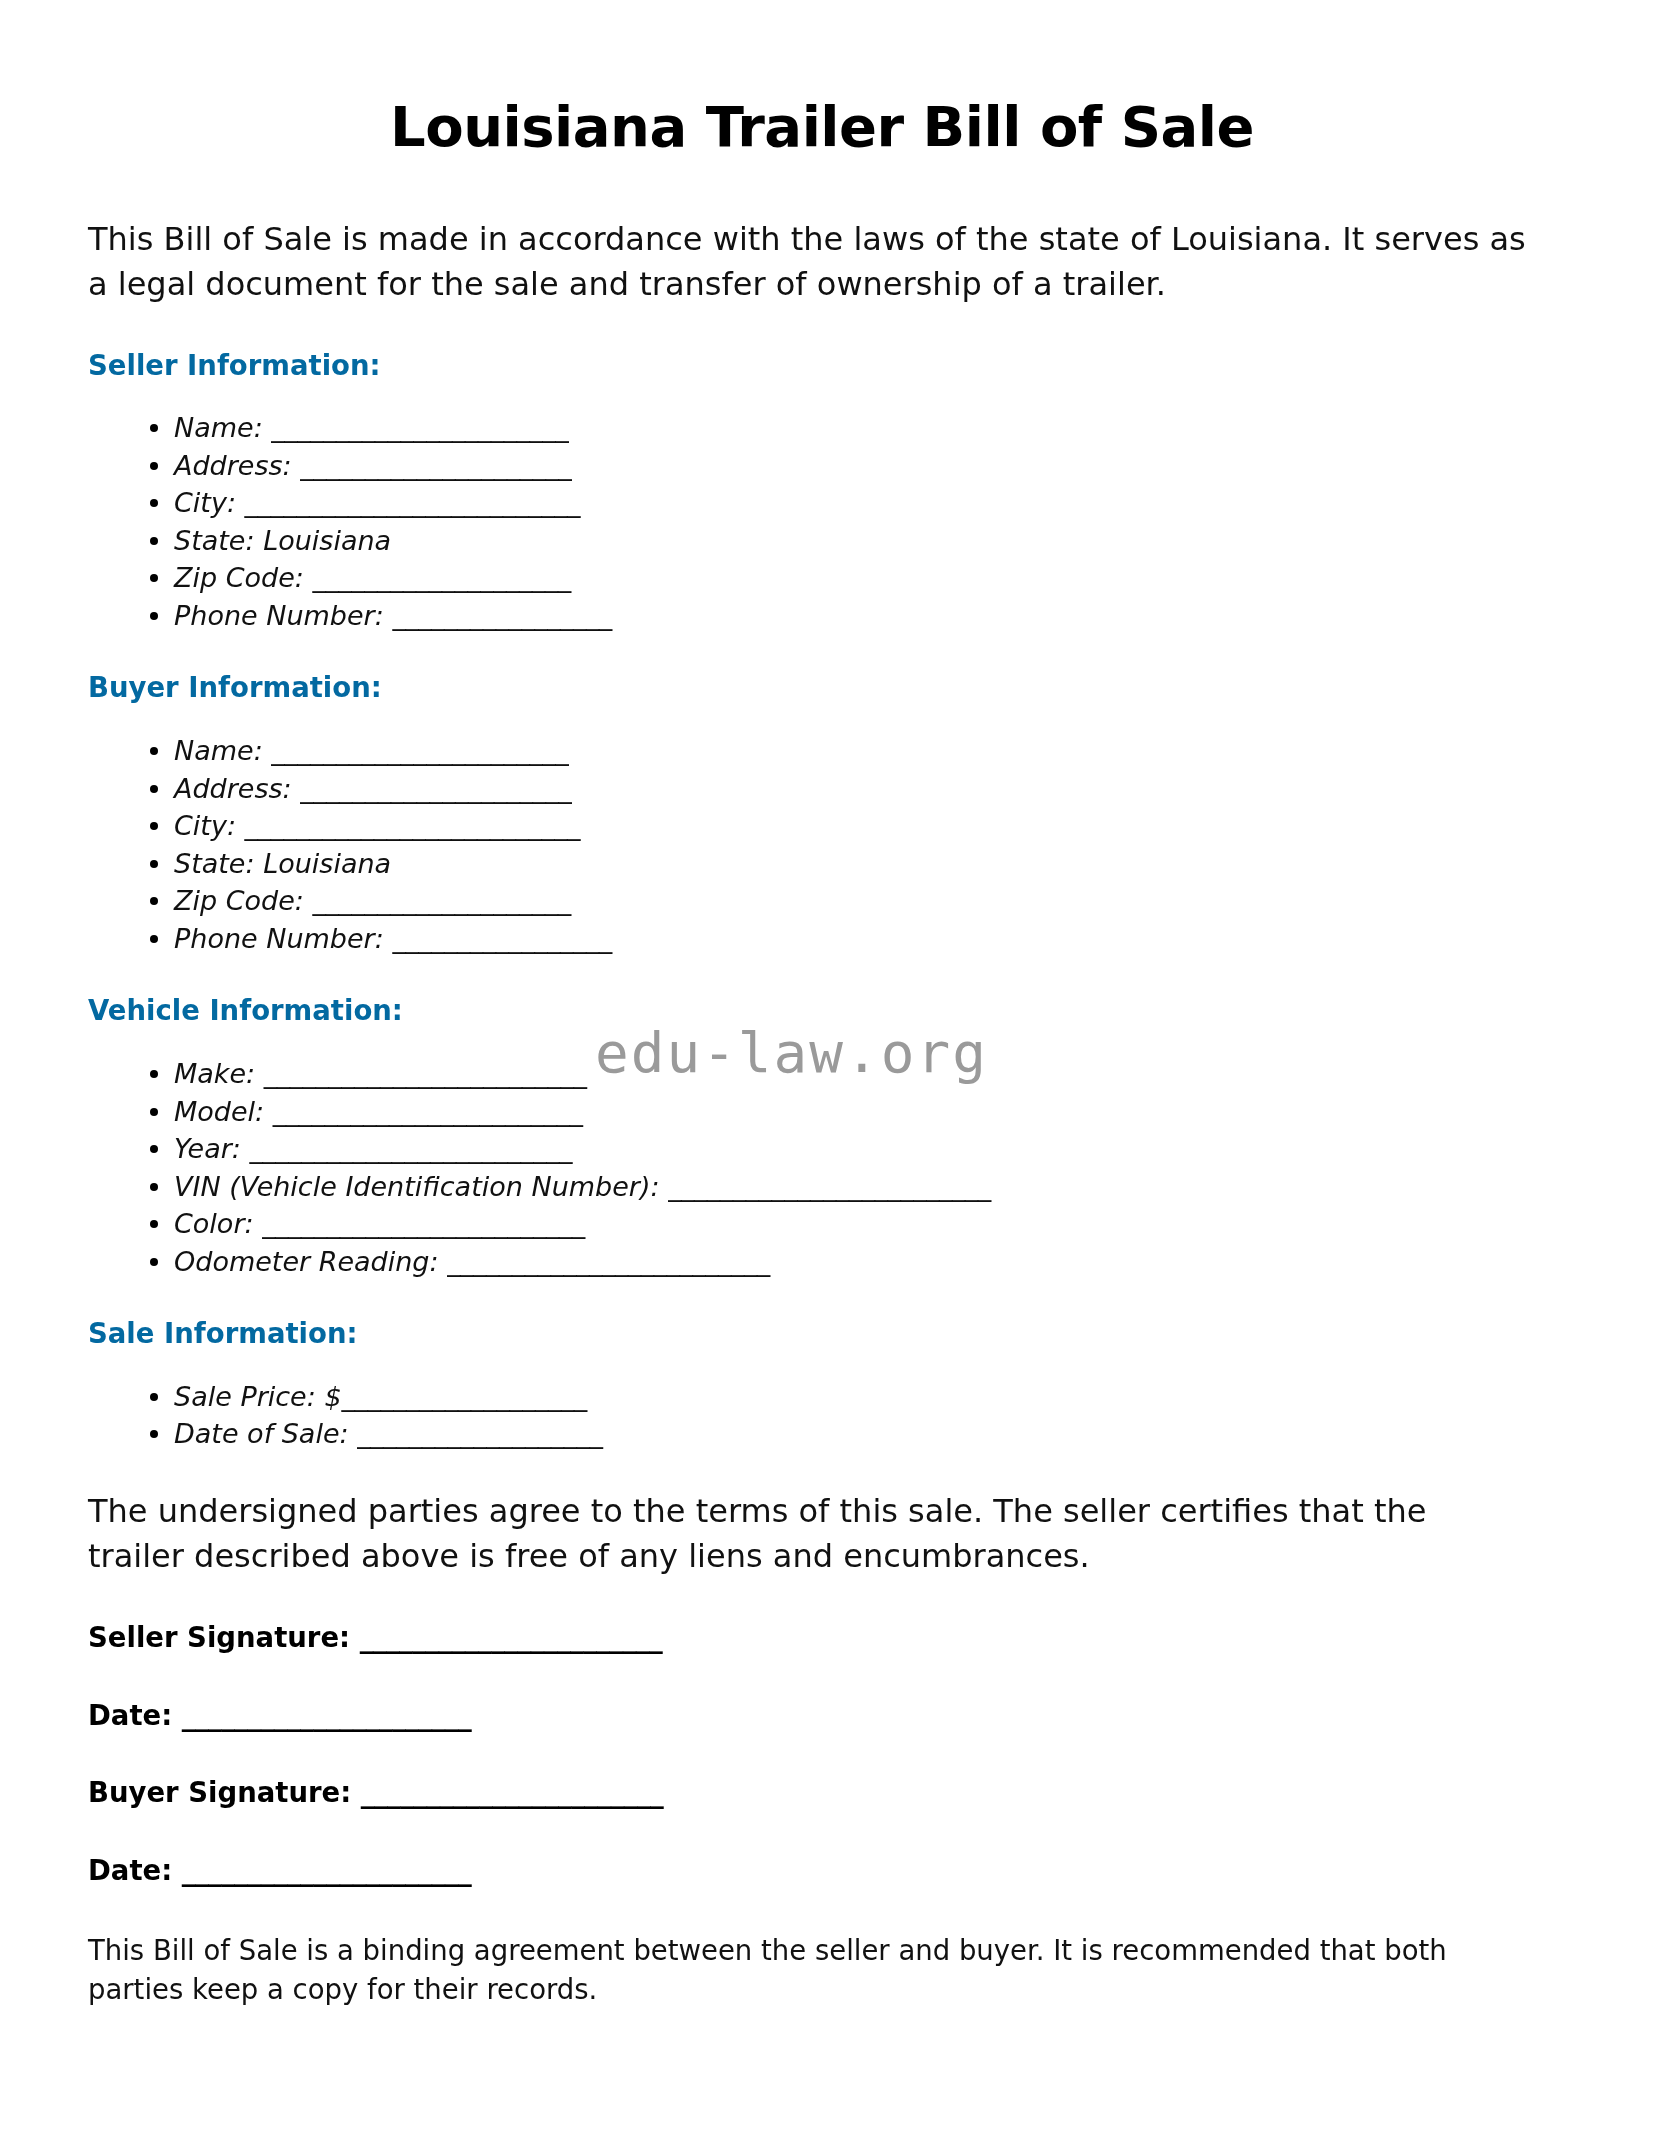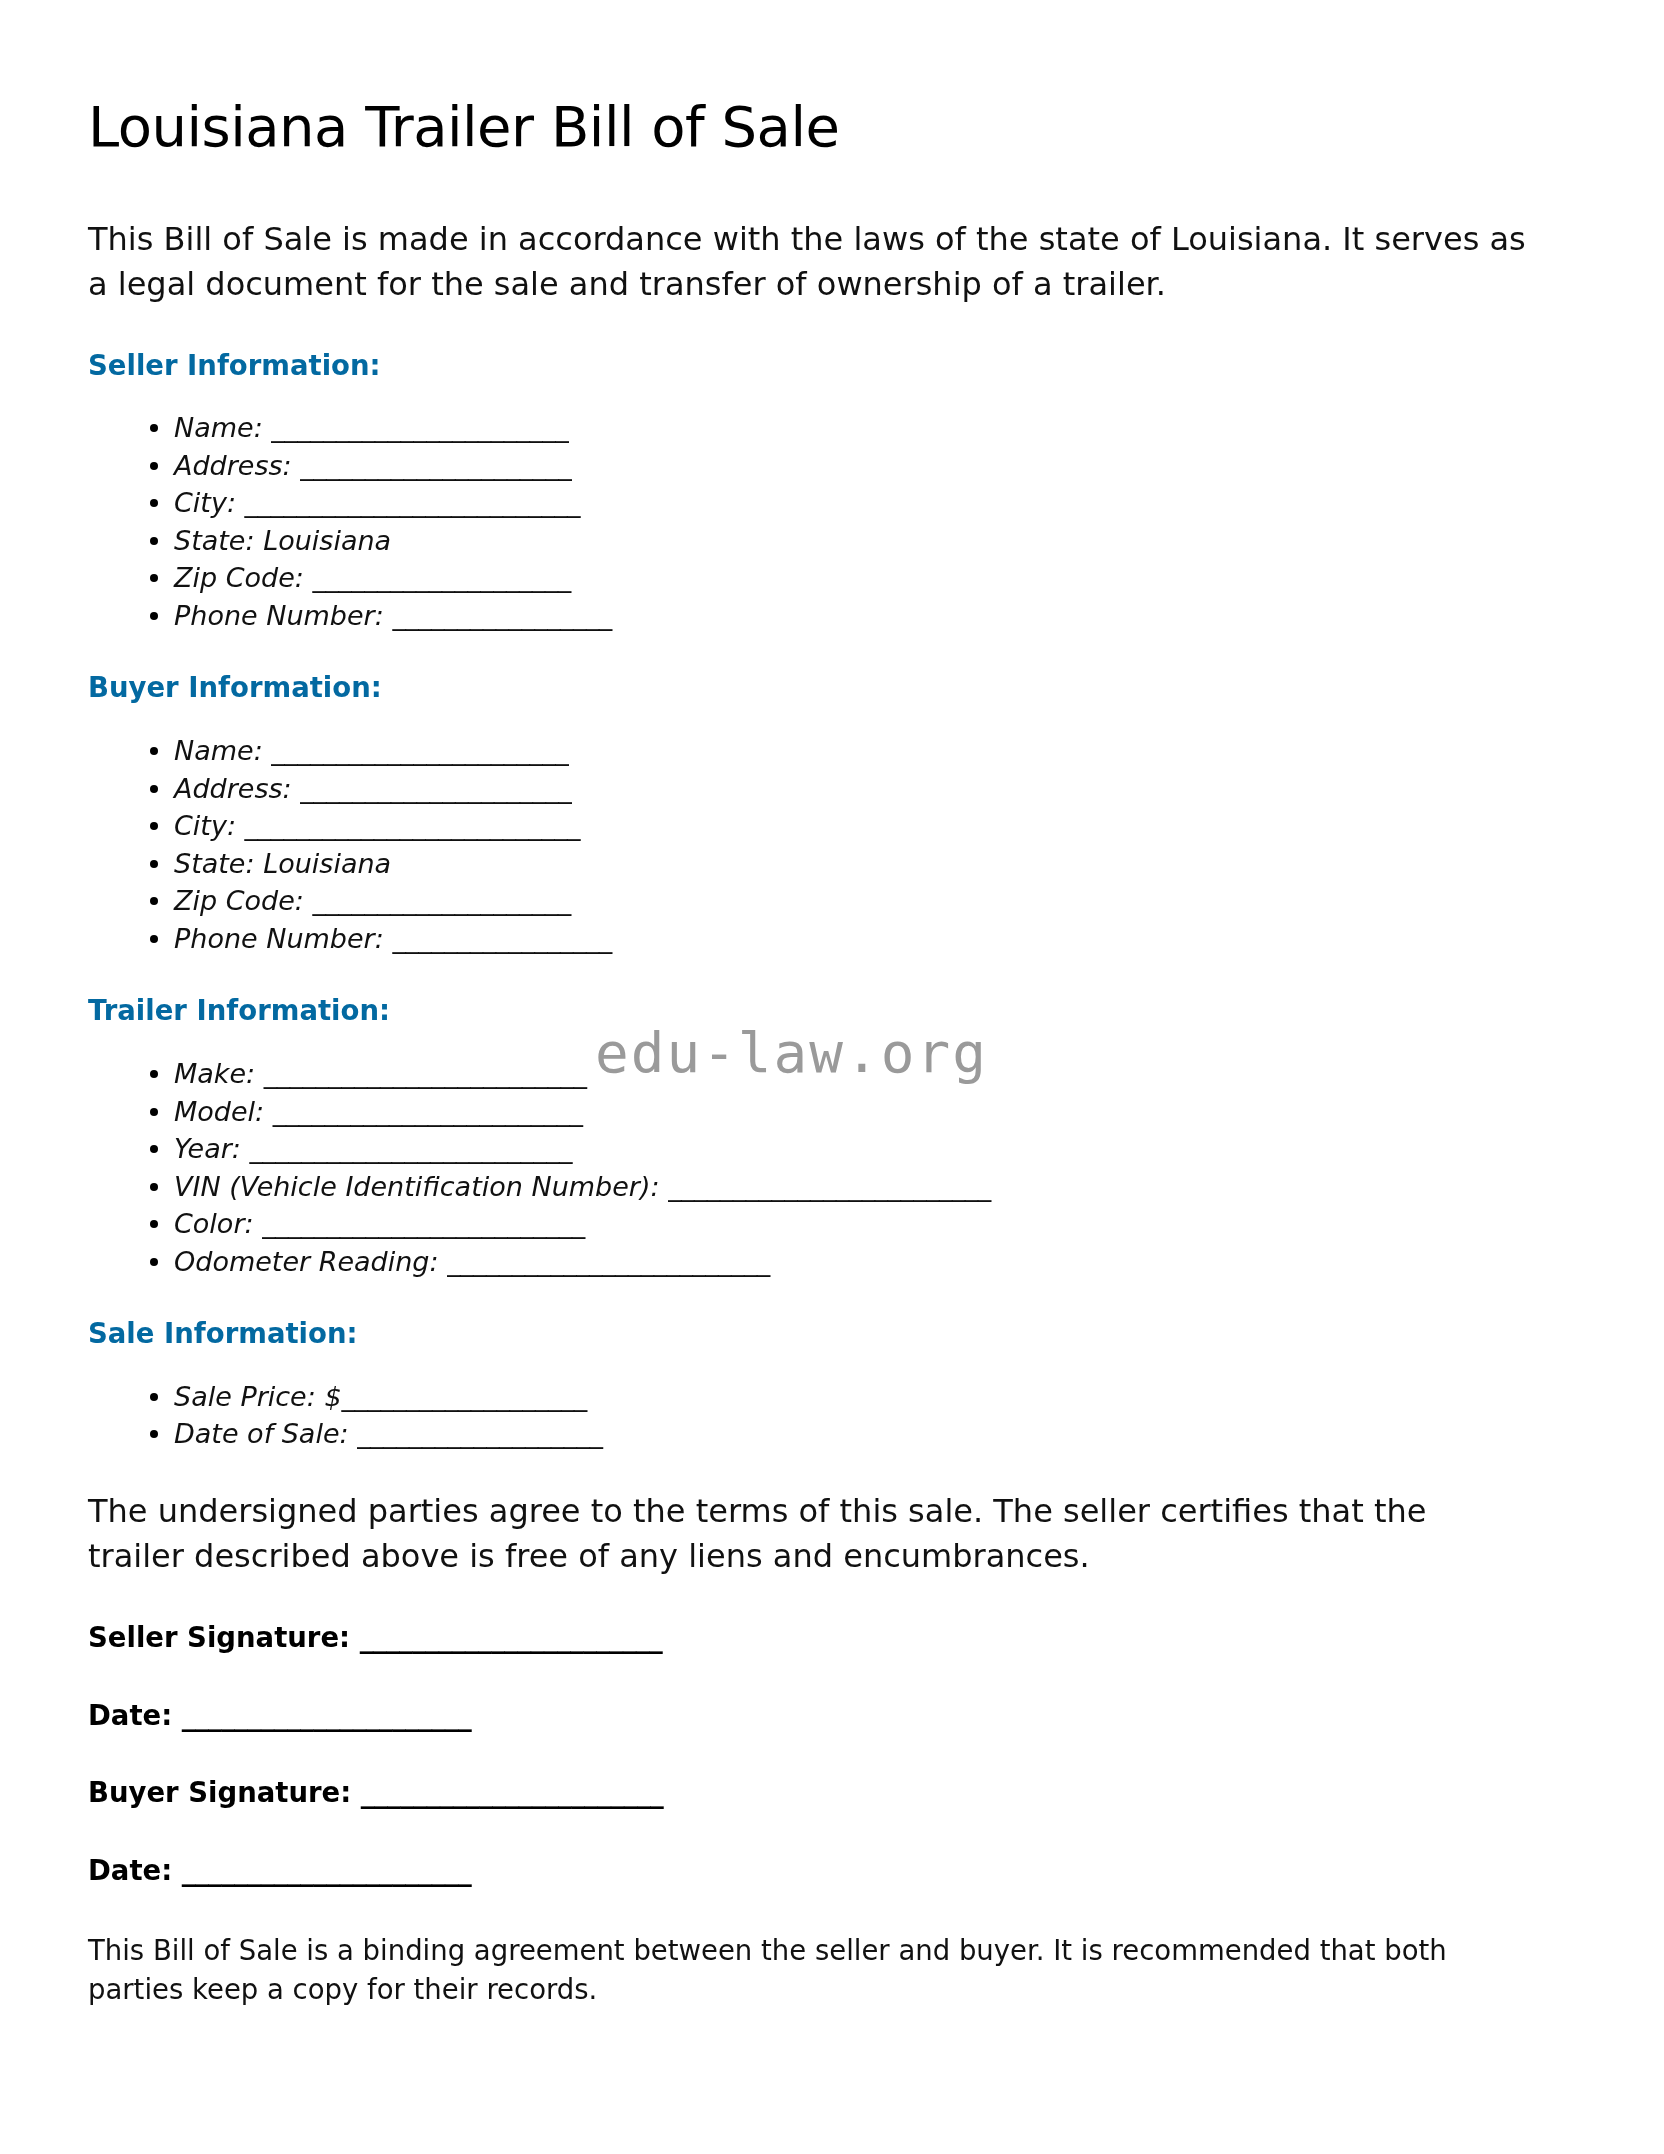--- a/index.html
+++ b/index.html
@@ -24,25 +24,26 @@
   }
   .content {
     position: absolute;
     left: 88px;
     top: 96px;
     width: 1460px;
   }
   .doc-title {
     font-family: "DejaVu Sans", "Liberation Sans", sans-serif;
     font-size: 56px;
-    font-weight: normal;
+    font-weight: bold;
     letter-spacing: -0.5px;
     line-height: 1.12;
-    margin: 0 0 58px 0;
+    margin: 0 0 58px 8px;
     color: #000;
+    text-align: center;
   }
   .para {
     font-size: 32px;
     line-height: 1.42;
     margin: 12px 0 40px 0;
     max-width: 1440px;
     color: #111;
   }
   .section-head {
     font-size: 27.5px;
@@ -135,21 +136,21 @@
     <h2 class="section-head">Buyer Information:</h2>
     <ul class="field-list">
       <li><span>Name: </span><span class="blank">_______________________</span></li>
       <li><span>Address: </span><span class="blank">_____________________</span></li>
       <li><span>City: </span><span class="blank">__________________________</span></li>
       <li><span>State: Louisiana</span><span class="blank"></span></li>
       <li><span>Zip Code: </span><span class="blank">____________________</span></li>
       <li><span>Phone Number: </span><span class="blank">_________________</span></li>
     </ul>
 
-    <h2 class="section-head">Trailer Information:</h2>
+    <h2 class="section-head">Vehicle Information:</h2>
     <ul class="field-list">
       <li><span>Make: </span><span class="blank">_________________________</span></li>
       <li><span>Model: </span><span class="blank">________________________</span></li>
       <li><span>Year: </span><span class="blank">_________________________</span></li>
       <li><span>VIN (Vehicle Identification Number): </span><span class="blank">_________________________</span></li>
       <li><span>Color: </span><span class="blank">_________________________</span></li>
       <li><span>Odometer Reading: </span><span class="blank">_________________________</span></li>
     </ul>
 
     <h2 class="section-head">Sale Information:</h2>

